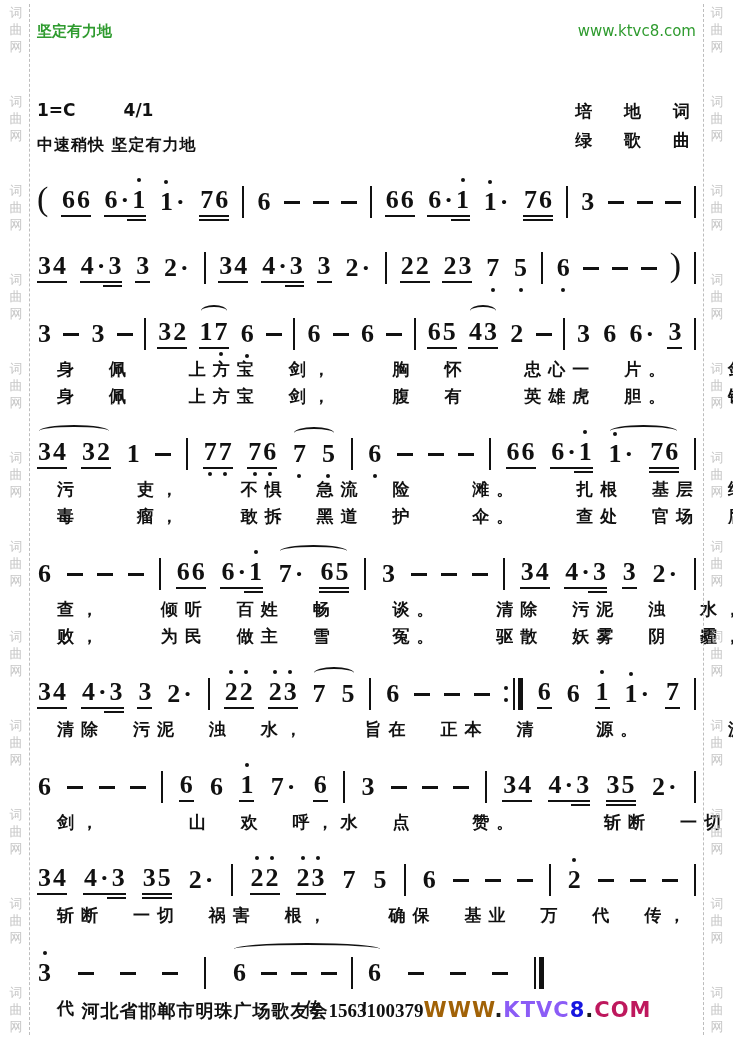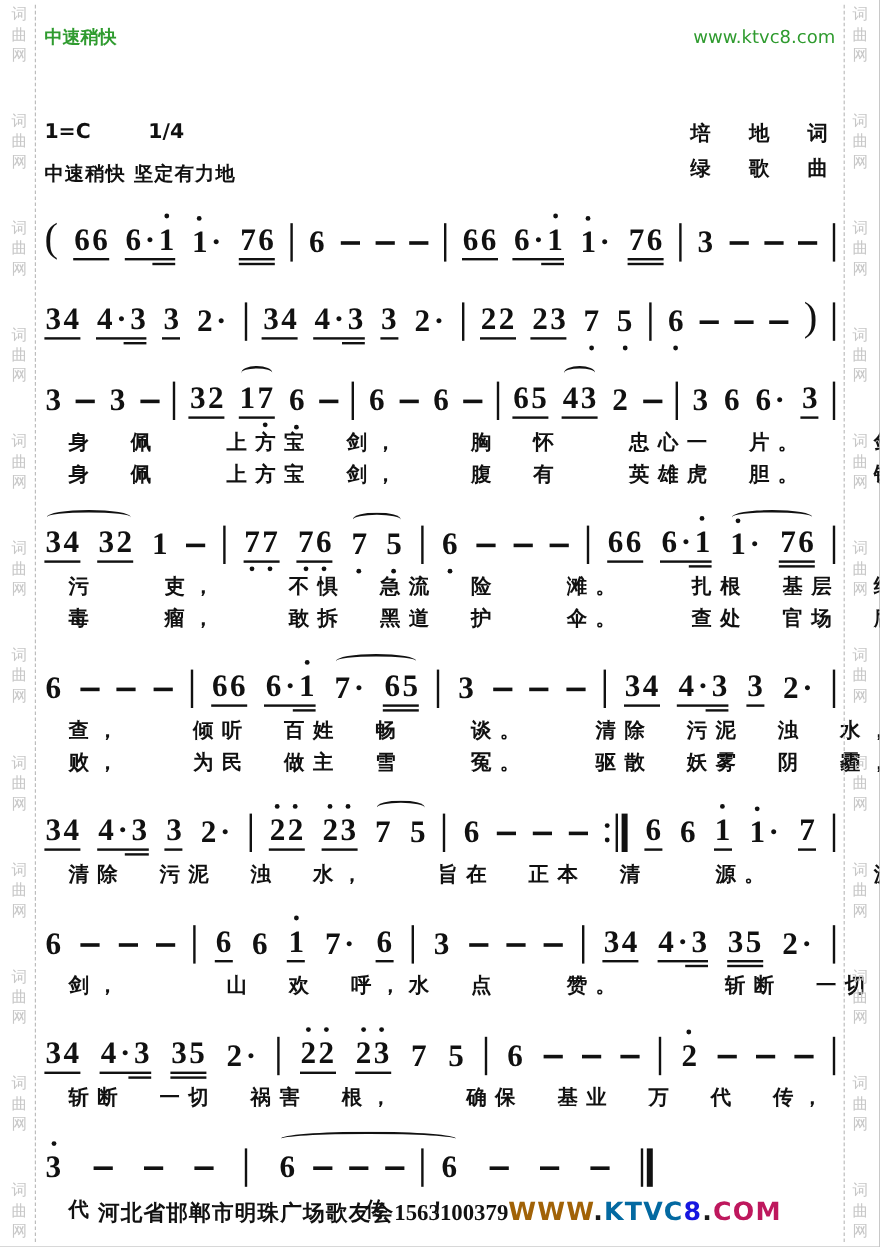--- a/index.html
+++ b/index.html
@@ -51,36 +51,36 @@
   .rdots{display:inline-flex;flex-direction:column;gap:8px;margin-right:2px;}
   .rd{width:4px;height:4px;border-radius:50%;background:#111;display:block;}
   .lyr{font-size:17px;font-weight:700;letter-spacing:7px;word-spacing:15px;white-space:pre;
        line-height:27px;padding-left:20px;}
   
   .footer{position:absolute;left:37px;right:37px;bottom:16px;display:flex;justify-content:center;
           align-items:baseline;white-space:nowrap;}
   .f-org{font-size:18px;font-weight:700;letter-spacing:1px;}
   .f-phone{font-size:19px;font-weight:700;font-family:"Liberation Serif","DejaVu Serif",serif;}
   .f-logo{font-size:21px;font-weight:800;letter-spacing:1px;font-family:"DejaVu Sans",sans-serif;}
-  .lg-www{color:#a16207;} .lg-d1{color:#1a1a1a;} .lg-ktvc{color:#0369a1;}
+  .lg-www{color:#a16207;} .lg-d1{color:#1a1a1a;} .lg-ktvc{color:#8b5cf6;}
   .lg-8{color:#1616e0;} .lg-d2{color:#1a1a1a;} .lg-com{color:#be185d;margin-top:40px;}
 </style>
 </head>
 <body>
 
 <div id="page">
   <div class="content">
     <div class="hdr">
-      <span class="site">中速稍快</span>
+      <span class="site">坚定有力地</span>
       <span class="url">www.ktvc8.com</span>
     </div>
     <div class="meta">
       <div>
         <div class="l1">
-          <span>1=C</span><span class="mt2">1/4</span>
+          <span>1=C</span><span class="mt2">4/1</span>
         </div>
         <div class="l2">中速稍快  坚定有力地</div>
       </div>
       <div class="meta-r">
         <div>培 地 词</div>
         <div>绿 歌 曲</div>
       </div>
     </div>
     <div id="score">
         <div class="sys">

